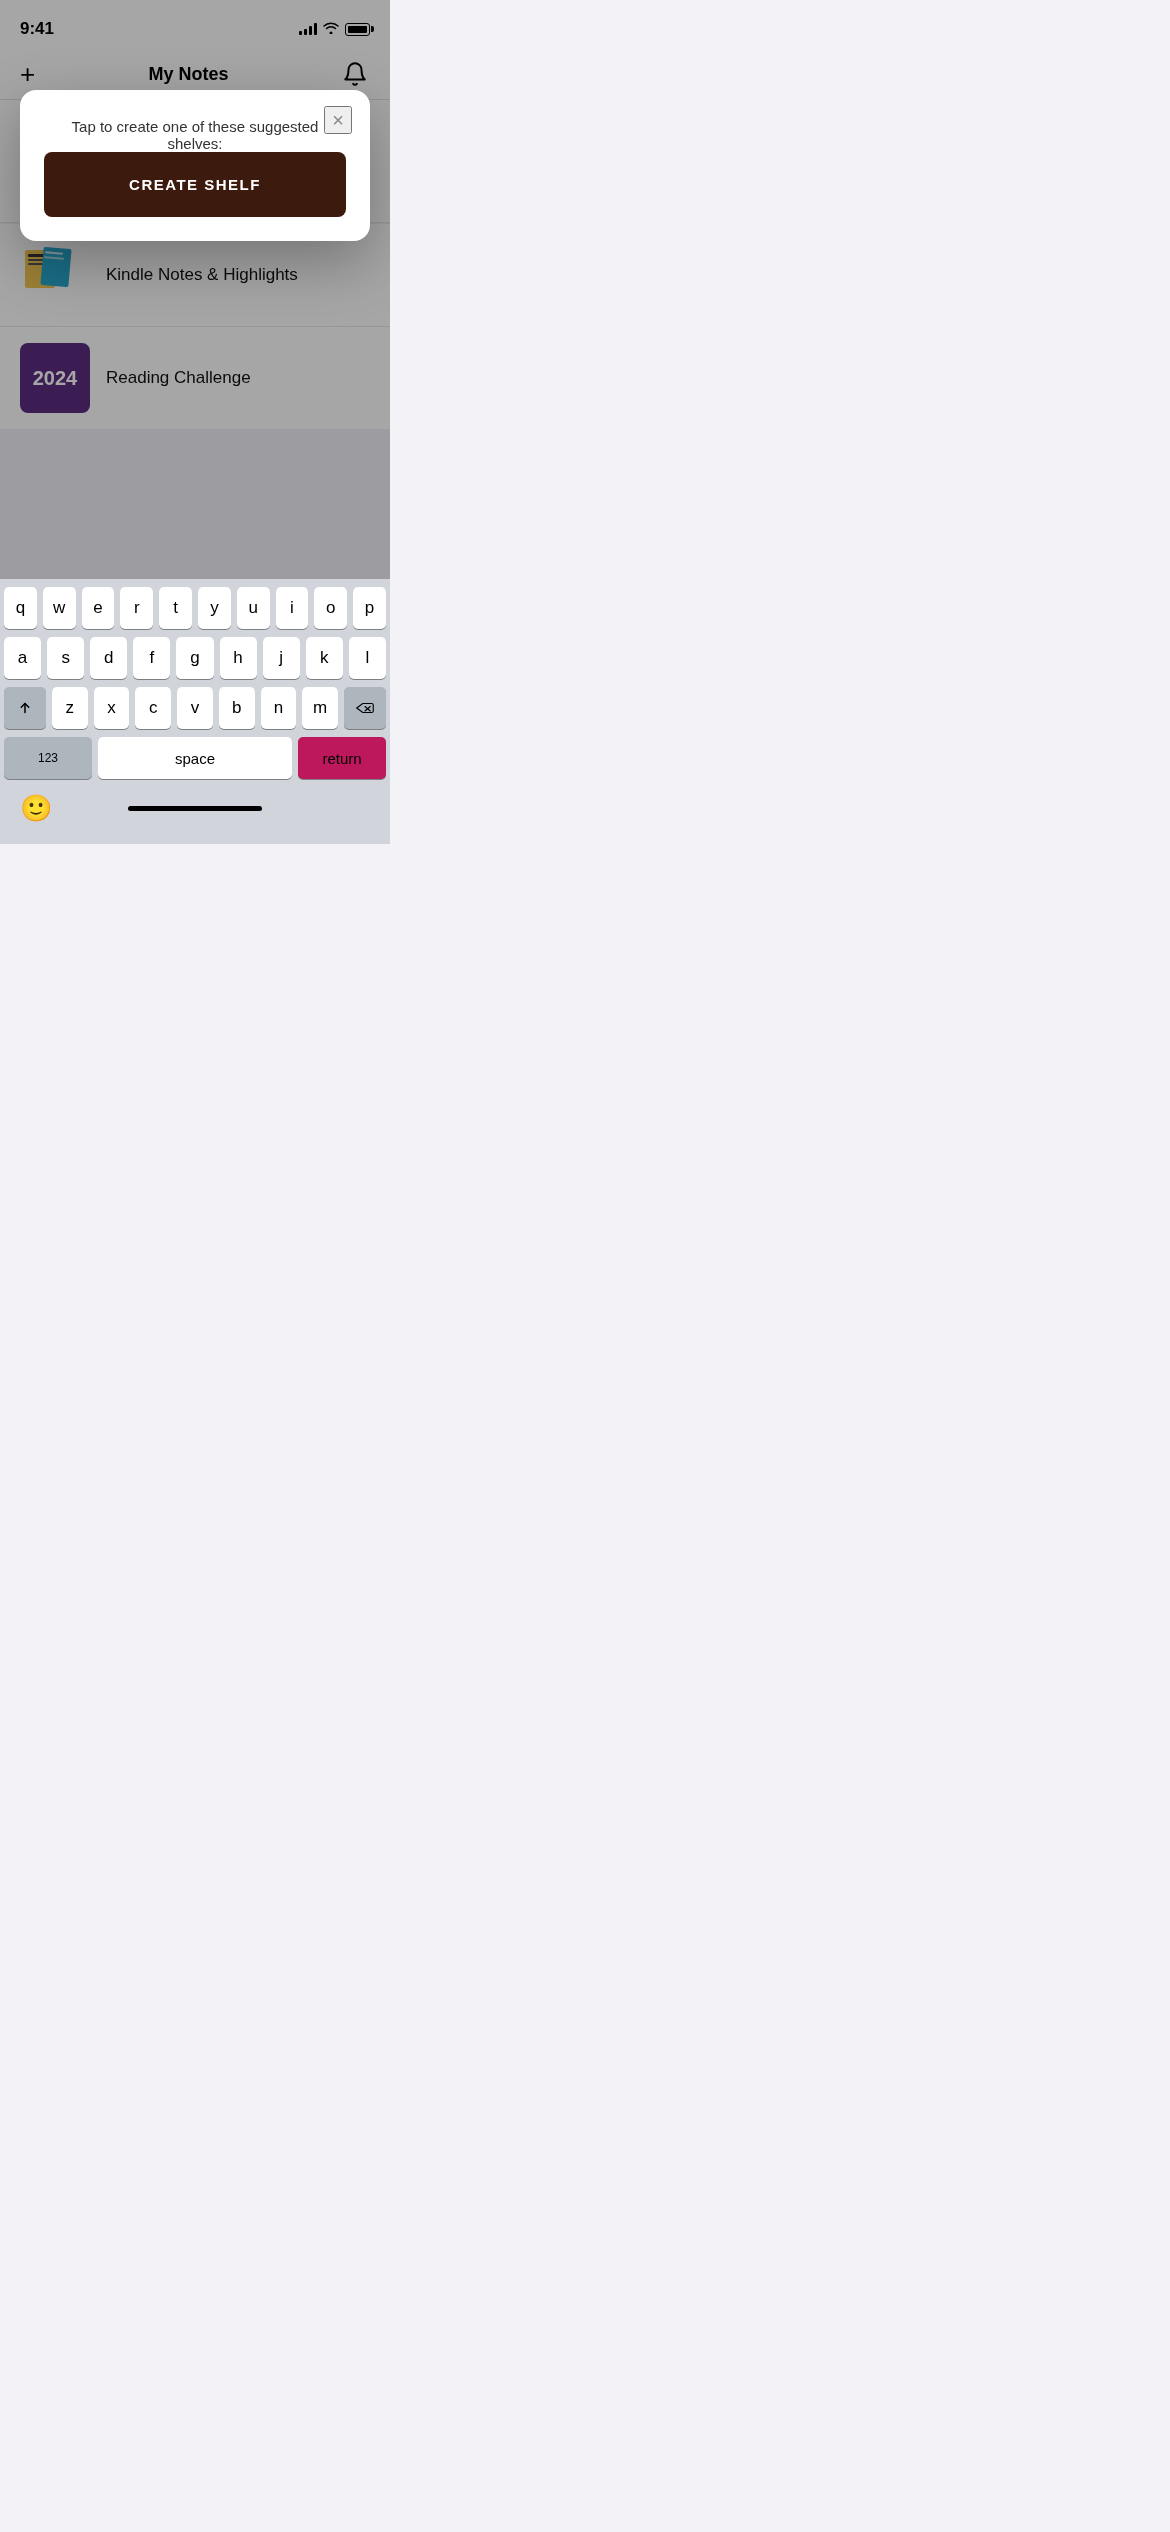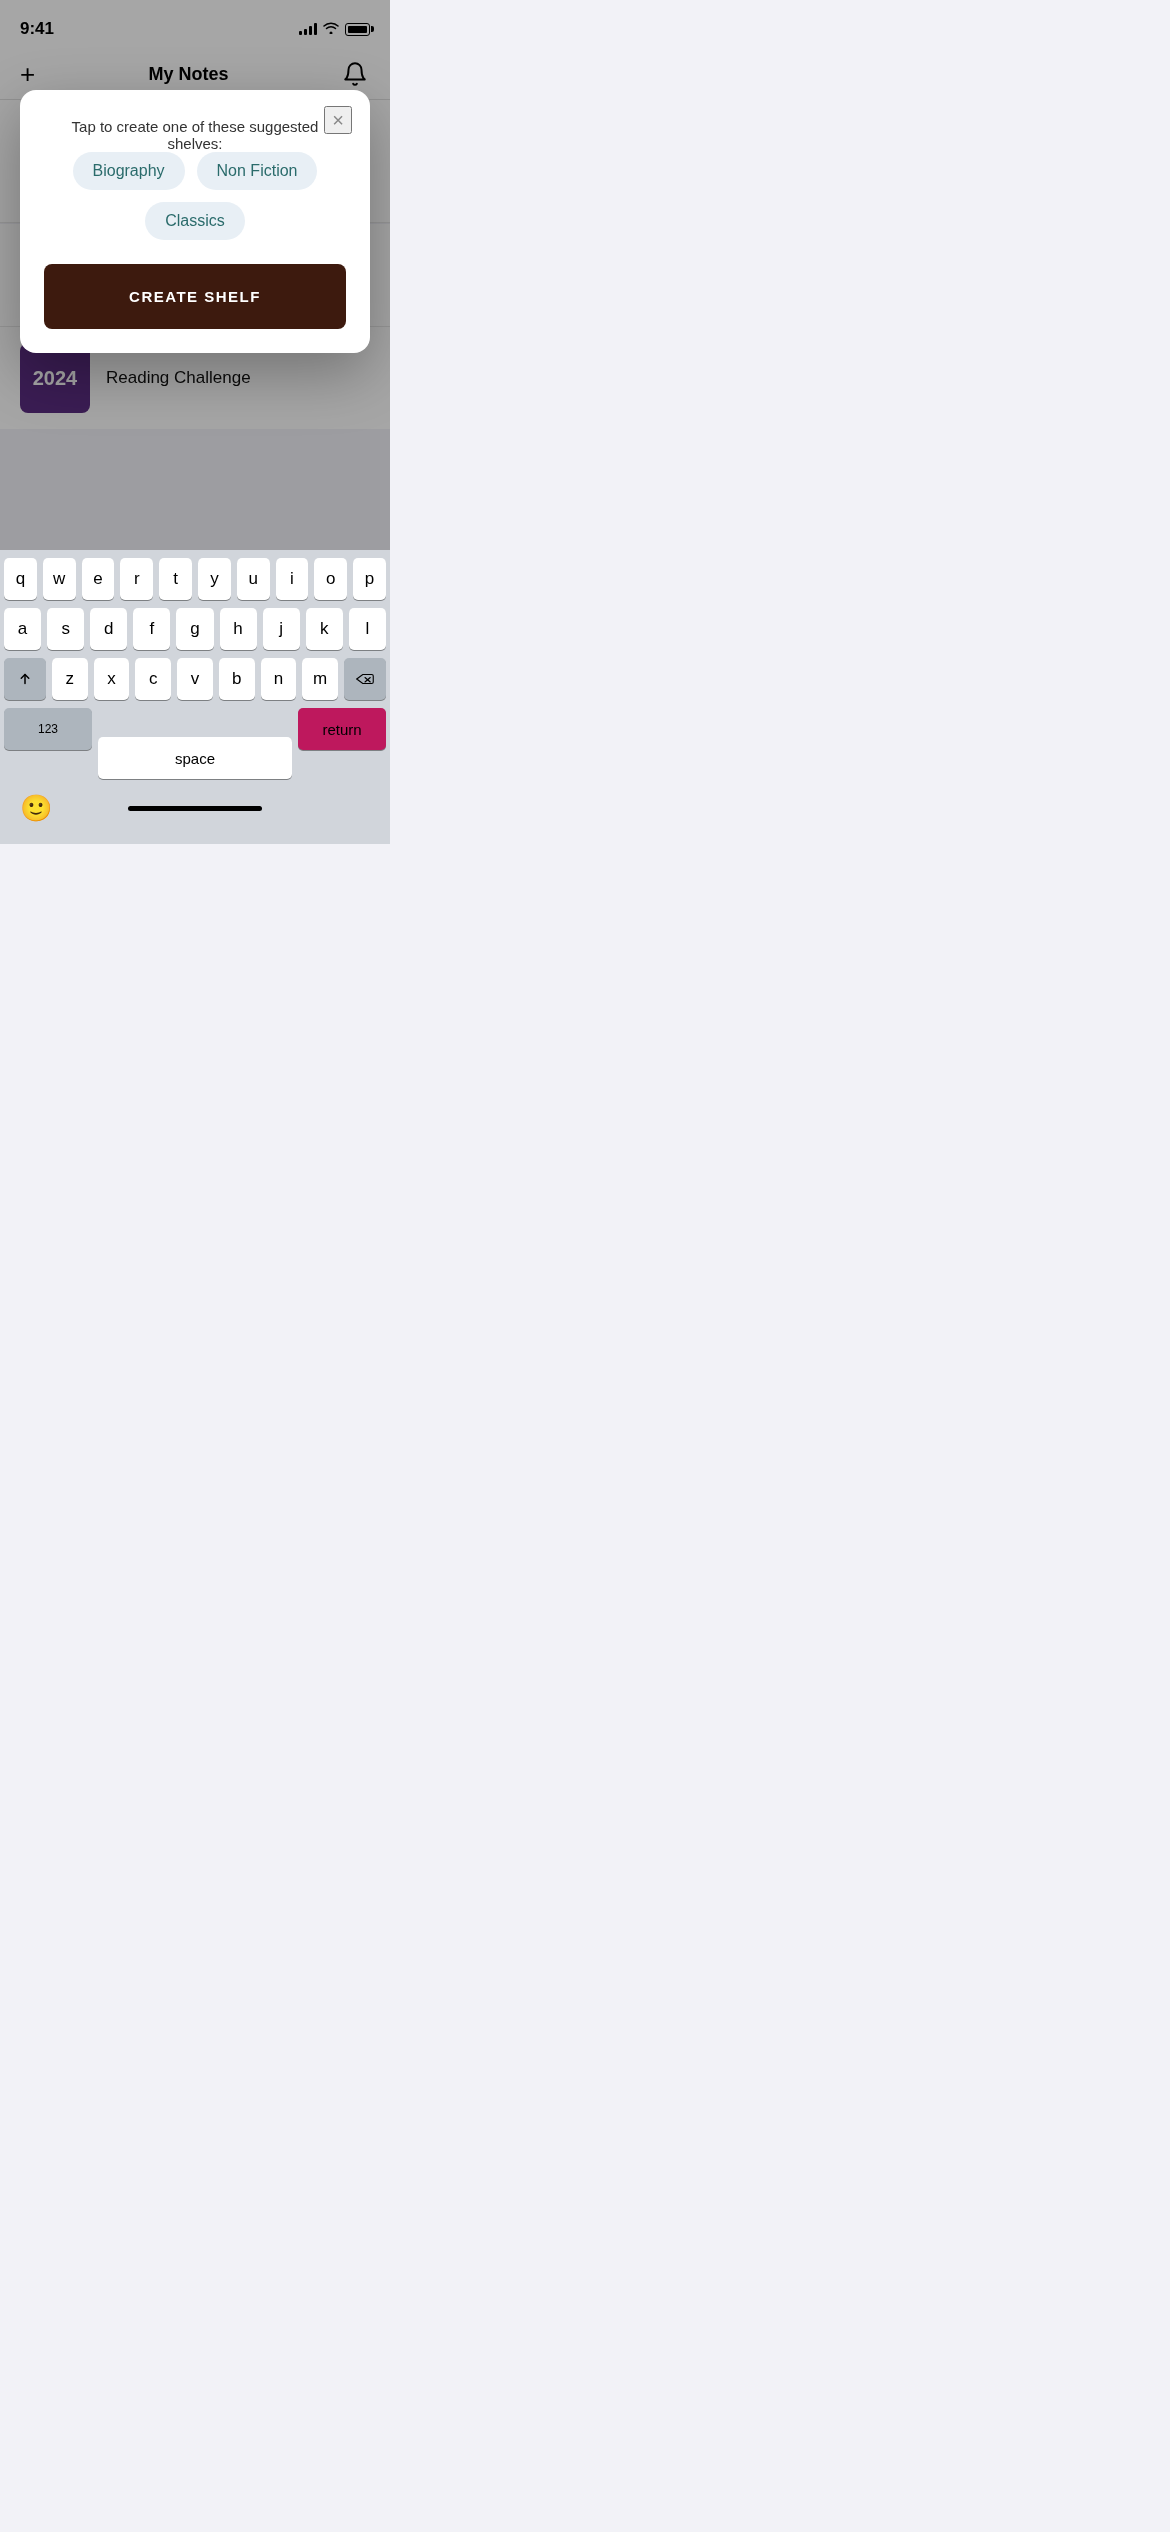--- a/index.html
+++ b/index.html
@@ -353,21 +353,20 @@
       background: #adb5bd;
       flex: 2;
       max-width: 88px;
       font-size: 12px;
     }
     .key-space {
       background: #fff;
       flex: 4;
       max-width: 200px;
       font-size: 15px;
-      margin-top: 29px;
     }
     .key-return {
       background: #be185d;
       flex: 2;
       max-width: 88px;
       font-size: 15px;
     }
     .bottom-bar {
       background: #d1d5db;
       display: flex;
@@ -455,25 +454,20 @@
 
 <div class="overlay">
 
   <div class="modal">
 
     <button class="modal-close">×</button>
 
 
     <p class="suggested-text">Tap to create one of these suggested shelves:</p>
 
-    <div class="shelf-tags">
-      <button class="shelf-tag">Biography</button>
-      <button class="shelf-tag">Non Fiction</button>
-      <button class="shelf-tag">Classics</button>
-    </div>
 
     <button class="create-shelf-btn">CREATE SHELF</button>
   </div>
 </div>
 
 <div class="keyboard">
 
   <div class="key-row">
     <div class="key">q</div>
     <div class="key">w</div>

